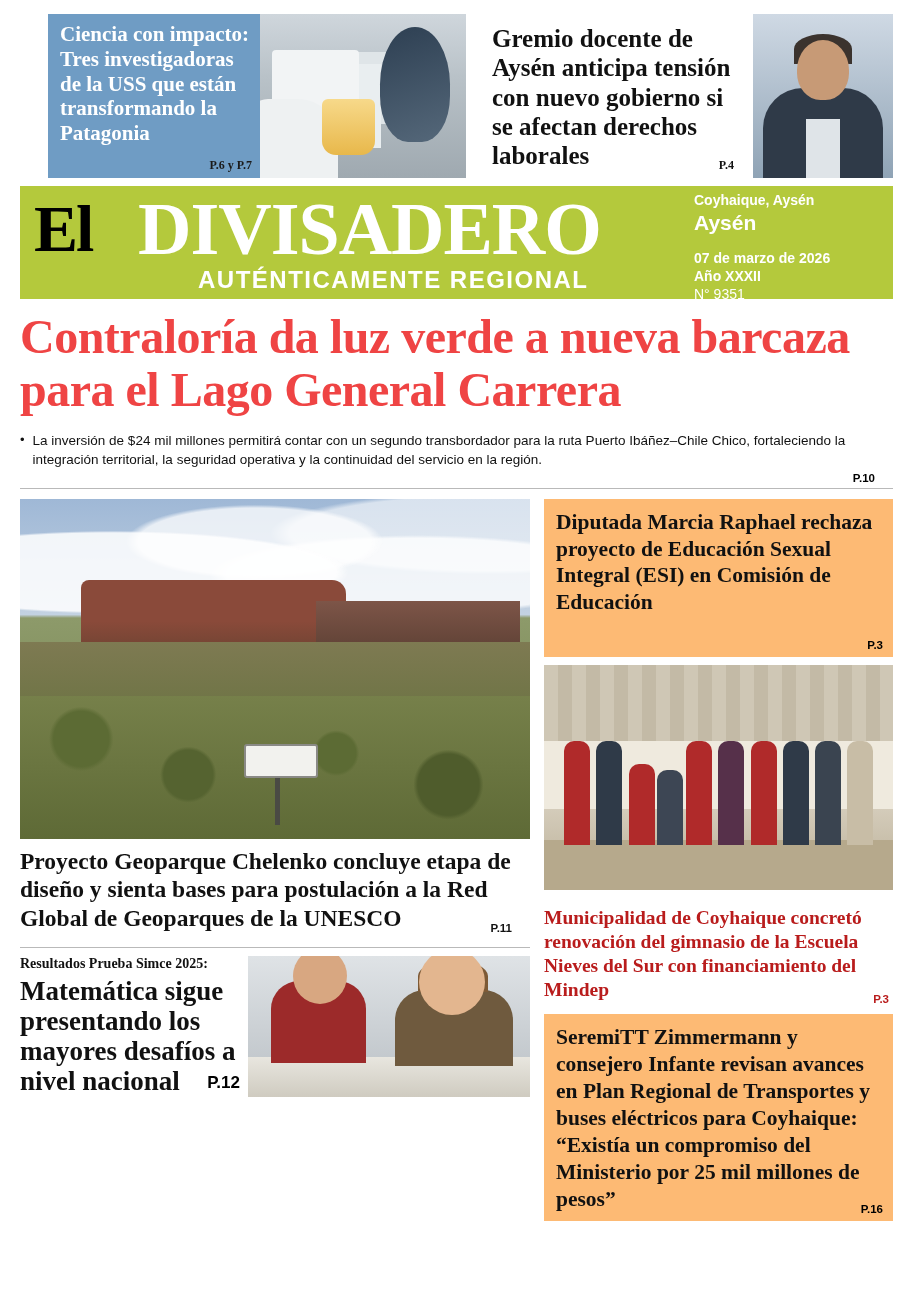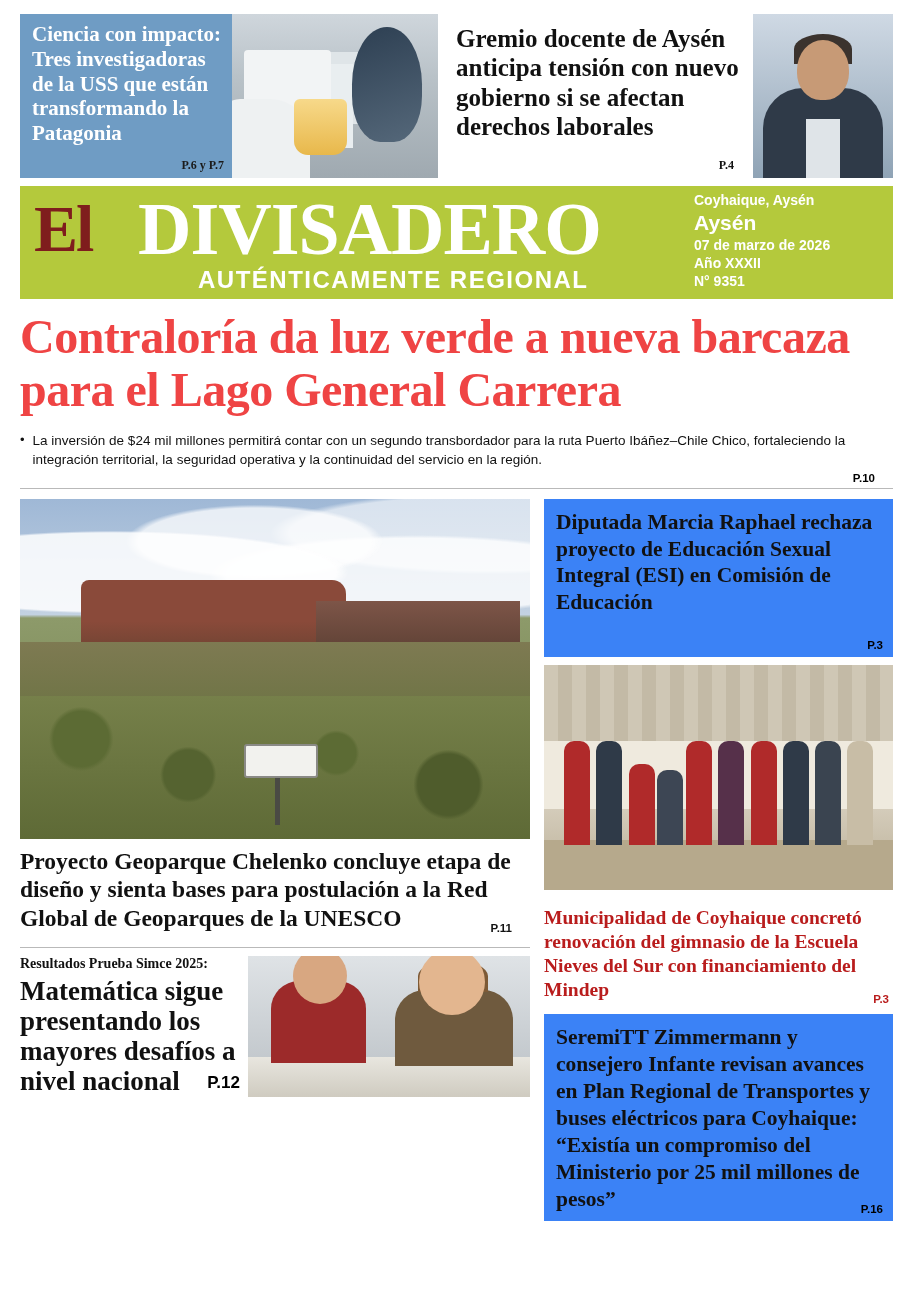--- a/index.html
+++ b/index.html
@@ -5,21 +5,21 @@
   * { box-sizing: border-box; margin: 0; padding: 0; }
   body {
     width: 913px; height: 1302px;
     background: #ffffff;
     font-family: "Liberation Serif", serif;
     overflow: hidden;
   }
   .page { position: relative; width: 913px; height: 1302px; padding: 14px 20px 0 20px; }
 
   
-  .topstrip { display: flex; height: 164px; gap: 0; }
+  .topstrip { display: flex; height: 164px; gap: 8px; margin-left: 28px; }
   .top-left { width: 418px; display: flex; background: #6f9cc4; }
   .top-left-text {
     width: 212px; background: #6f9cc4; color: #ffffff;
     font-family: "Liberation Serif", serif; font-weight: bold;
     font-size: 21px; line-height: 1.18; padding: 8px 10px 0 12px;
     position: relative;
   }
   .top-left-text .pageref {
     position: absolute; right: 8px; bottom: 6px;
     font-size: 12px; font-weight: bold; color: #1b1b1b;
@@ -38,41 +38,41 @@
 
   
   .masthead {
     margin-top: 8px; height: 113px; background: #b4c93c;
     display: flex; align-items: stretch; position: relative;
   }
   .mast-title { flex: 1; position: relative; padding-left: 14px; }
   .mast-el {
     position: absolute; left: 14px; top: 10px;
     font-family: "Liberation Serif", serif; font-weight: bold;
-    font-size: 66px; color: #7f1d1d; letter-spacing: -2px; line-height: 1;
+    font-size: 66px; color: #000000; letter-spacing: -2px; line-height: 1;
   }
   .mast-divisadero {
     position: absolute; left: 118px; top: 6px;
     font-family: "Liberation Serif", serif; font-weight: bold;
     font-size: 74px; color: #ffffff; letter-spacing: -1px; line-height: 1;
   }
   .mast-sub {
     position: absolute; left: 178px; top: 80px;
     font-family: "Liberation Sans", sans-serif; font-weight: bold;
     font-size: 24px; color: #ffffff; letter-spacing: 1.5px;
   }
   .mast-info {
     width: 205px; color: #ffffff; padding: 6px 10px 1px 6px;
     font-family: "Liberation Sans", sans-serif; line-height: 1.22;
   }
   .mast-info .place { font-size: 14px; font-weight: bold; }
   .mast-info .day { font-size: 21px; font-weight: bold; margin-top: 1px; }
-  .mast-info .date { font-size: 14px; font-weight: bold; margin-top: 1px;}
+  .mast-info .date { font-size: 14px; font-weight: bold; margin-top: 14px;}
   .mast-info .year { font-size: 14px; font-weight: bold; margin-top: 1px;}
-  .mast-info .num { font-size: 14px; font-weight: bold; margin-top: 1px;}
+  .mast-info .num { font-size: 14px; font-weight: normal; margin-top: 1px;}
 
   
   .lead { margin-top: 12px; }
   .lead h1 {
     font-family: "Liberation Serif", serif; font-weight: bold;
     font-size: 48px; line-height: 1.1; color: #ef4444; letter-spacing: -0.5px;
   }
   .lead-bullet {
     margin-top: 14px; display: flex; gap: 8px;
     font-family: "Liberation Sans", sans-serif; font-size: 13.5px;
@@ -111,21 +111,21 @@
   .simce-title {
     font-family: "Liberation Serif", serif; font-weight: bold;
     font-size: 27px; line-height: 1.12; color: #111; margin-top: 4px;
   }
   .simce-text .pageref {
     position: absolute; right: 8px; bottom: 4px;
     font-family: "Liberation Sans", sans-serif; font-size: 17px; font-weight: bold;
   }
   .simce-photo { flex: 1; position: relative; overflow: hidden; }
 
-  .box-grey { background: #3b82f6; padding: 10px 12px 8px 12px; position: relative; }
+  .box-grey { background: #fdba74; padding: 10px 12px 8px 12px; position: relative; }
   .box-grey h2 {
     font-family: "Liberation Serif", serif; font-weight: bold;
     font-size: 21.5px; line-height: 1.25; color: #111;
   }
   .box-grey .pageref {
     position: absolute; right: 10px; bottom: 6px;
     font-family: "Liberation Sans", sans-serif; font-size: 11.5px; font-weight: bold;
   }
   .hl-right {
     font-family: "Liberation Serif", serif; font-weight: bold;

